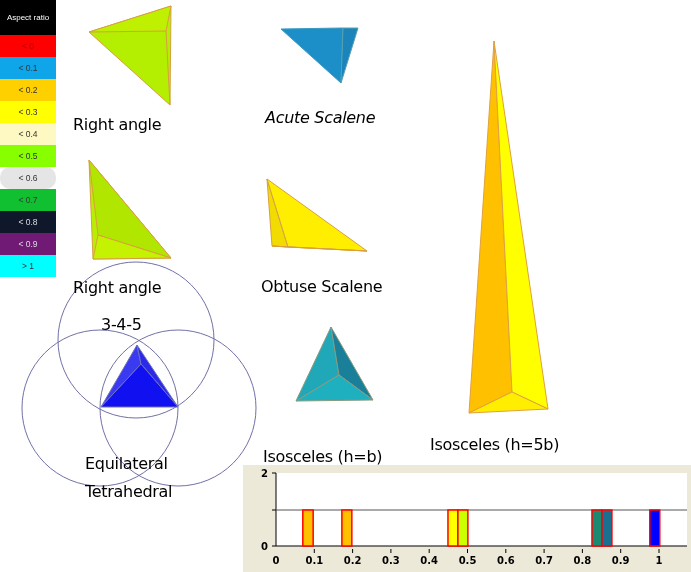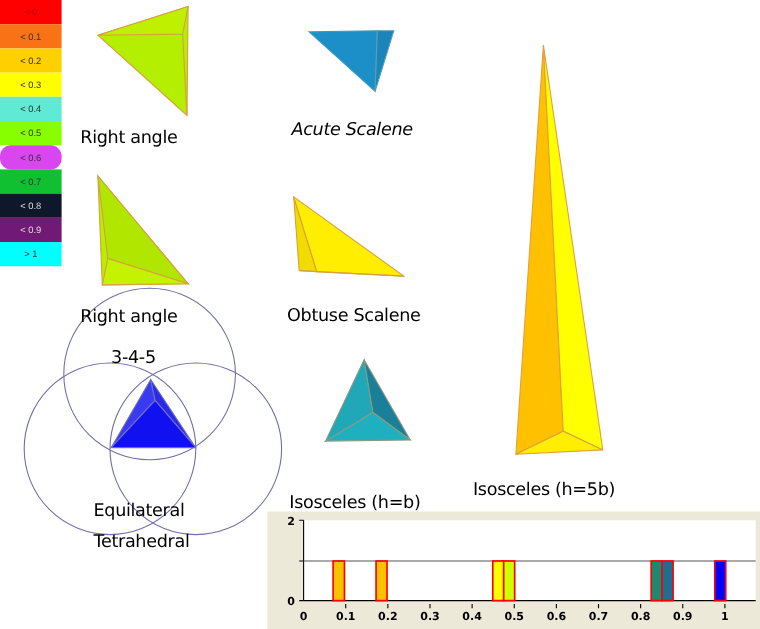--- a/index.html
+++ b/index.html
@@ -10,28 +10,29 @@
   .label { position: absolute; font-family: "DejaVu Sans", sans-serif; font-size: 16px; color: #000; line-height: 22px; text-align: center; white-space: nowrap; letter-spacing: -0.3px; }
   svg.scene { position: absolute; left: 0; top: 0; }
   .chart-frame { position: absolute; left: 243px; top: 465px; width: 448px; height: 107px; background: #ece9d8; }
   .chart-svg { position: absolute; left: 0; top: 0; }
   .tick-label { font-family: "DejaVu Sans", sans-serif; font-size: 10px; font-weight: bold; fill: #000; }
 </style>
 </head>
 <body>
 
 <div class="legend">
+  <div class="legend-header">Aspect ratio</div>
   <div id="legend-bands">
       <div class="legend-band" style="background: rgb(255, 0, 0); color: rgb(179, 0, 0);">&lt; 0</div>
-      <div class="legend-band" style="background: #f97316; color: rgb(51, 51, 51);">&lt; 0.1</div>
+      <div class="legend-band" style="background: #0ea5e9; color: rgb(51, 51, 51);">&lt; 0.1</div>
       <div class="legend-band" style="background: rgb(255, 208, 0); color: rgb(51, 51, 51);">&lt; 0.2</div>
       <div class="legend-band" style="background: rgb(255, 255, 0); color: rgb(51, 51, 51);">&lt; 0.3</div>
-      <div class="legend-band" style="background: #5eead4; color: rgb(51, 51, 51);">&lt; 0.4</div>
+      <div class="legend-band" style="background: #fef9c3; color: rgb(51, 51, 51);">&lt; 0.4</div>
       <div class="legend-band" style="background: rgb(136, 255, 0); color: rgb(51, 51, 51);">&lt; 0.5</div>
-      <div class="legend-band" style="background: #d946ef; color: rgb(51, 51, 51); border-radius: 10px;">&lt; 0.6</div>
+      <div class="legend-band" style="background: #e5e5e5; color: rgb(51, 51, 51); border-radius: 10px;">&lt; 0.6</div>
       <div class="legend-band" style="background: rgb(16, 192, 48); color: rgb(51, 51, 51);">&lt; 0.7</div>
       <div class="legend-band" style="background: #0f172a; color: rgb(221, 221, 221);">&lt; 0.8</div>
       <div class="legend-band" style="background: #701a75; color: rgb(221, 221, 221);">&lt; 0.9</div>
       <div class="legend-band" style="background: rgb(0, 255, 255); color: rgb(51, 51, 51);">&gt; 1</div>
     </div>
 </div>
 
 <svg class="scene" width="691" height="572">
 
   <g>

